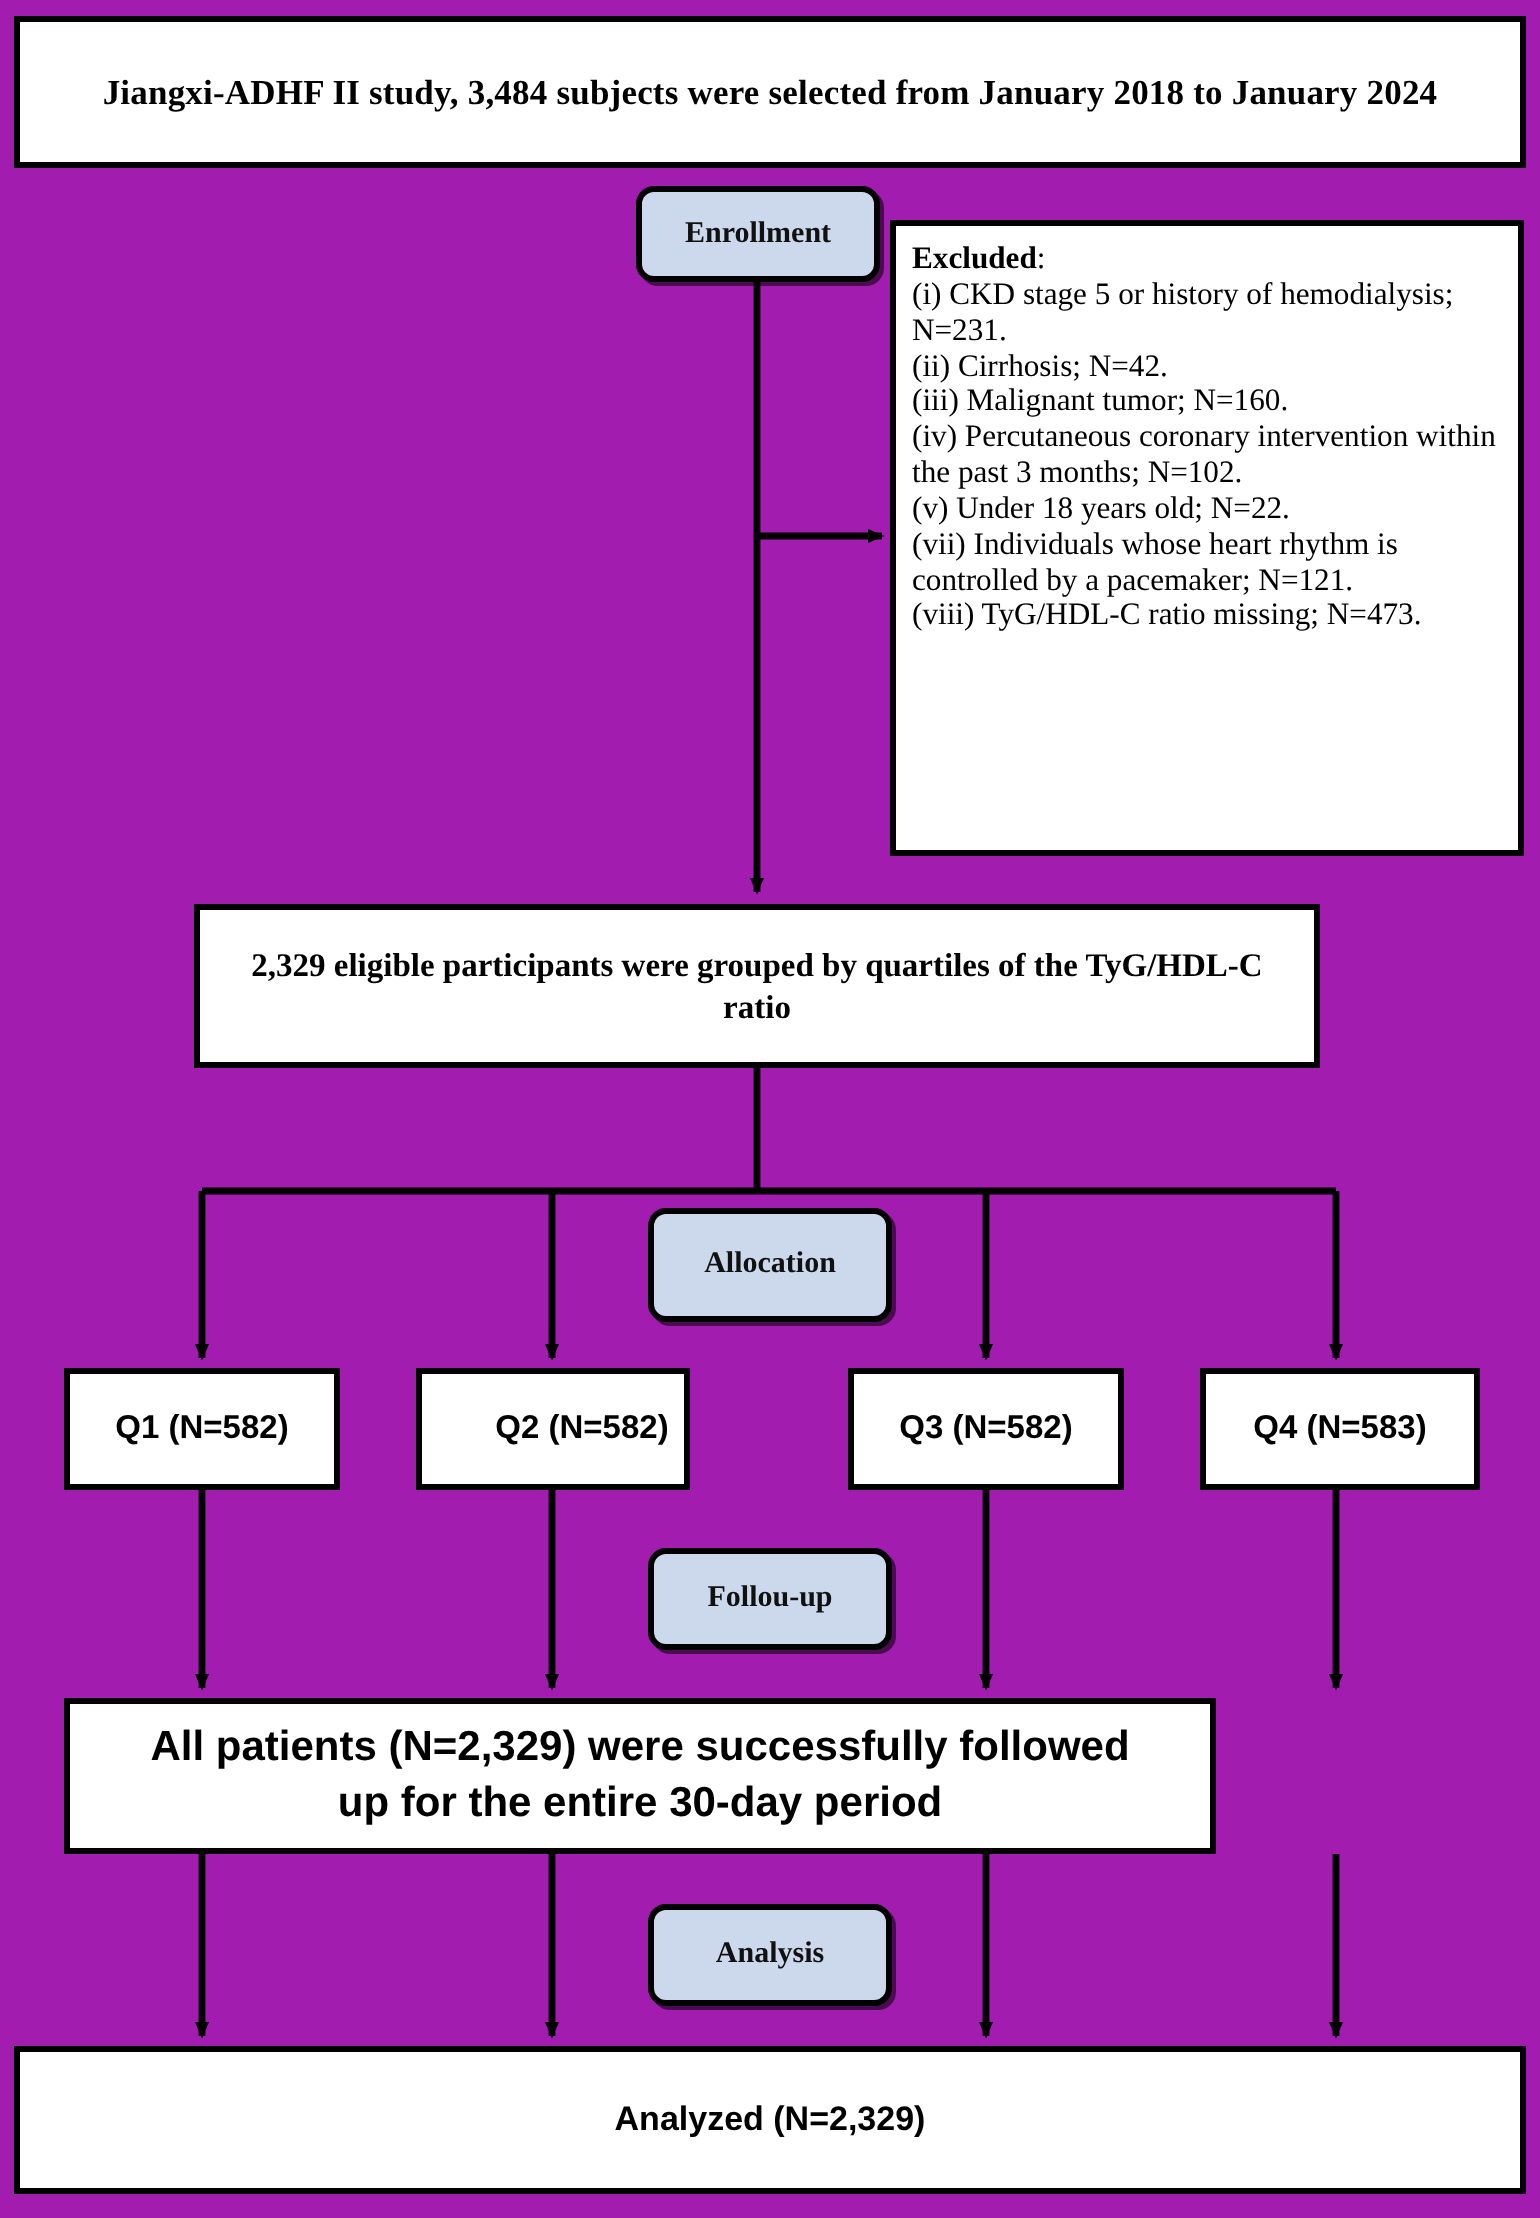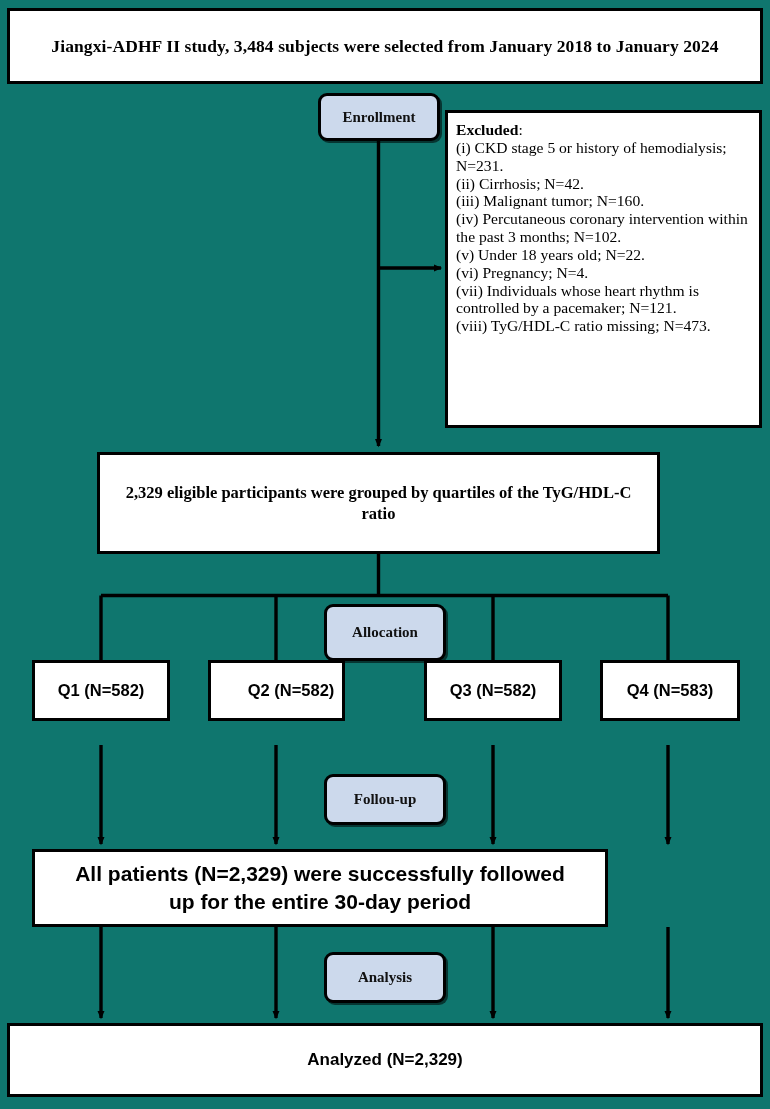--- a/index.html
+++ b/index.html
@@ -4,21 +4,21 @@
 <style>
   html, body {
     margin: 0;
     padding: 0;
     background: #ffffff;
   }
   #page {
     position: relative;
     width: 770px;
     height: 1109px;
-    background: #0f766e;
+    background: #a21caf;
     font-family: "Liberation Serif", serif;
     overflow: hidden;
   }
   svg.flow {
     position: absolute;
     left: 0;
     top: 0;
     width: 770px;
     height: 1109px;
   }
@@ -85,28 +85,28 @@
     font-weight: bold;
   }
   #excluded-box .exc-line {
     white-space: normal;
   }
   
   #eligible-box {
     left: 97px;
     top: 452px;
     width: 563px;
-    height: 102px;
+    height: 82px;
     font-size: 16.5px;
     line-height: 1.3;
     padding: 0 16px;
   }
   
   .q-box {
-    top: 660px;
+    top: 684px;
     height: 61px;
     font-size: 16.5px;
   }
   #q1-box { left: 32px;  width: 138px; }
   #q2-box { left: 208px; width: 137px; padding-left: 29px; }
   #q3-box { left: 424px; width: 138px; }
   #q4-box { left: 600px; width: 140px; }
   
   #followup-box {
     left: 32px;
@@ -177,21 +177,20 @@
 
   <div class="stage" id="stage-followup">Follou-up</div>
 
   <div class="node" id="excluded-box">
     <div><span class="exc-head">Excluded</span><span>:</span></div>
     <div class="exc-line">(i) CKD stage 5 or history of hemodialysis; N=231.</div>
     <div class="exc-line">(ii) Cirrhosis; N=42.</div>
     <div class="exc-line">(iii) Malignant tumor; N=160.</div>
     <div class="exc-line">(iv) Percutaneous coronary intervention within the past 3 months; N=102.</div>
     <div class="exc-line">(v) Under 18 years old; N=22.</div>
-    <div class="exc-line">(vi) Pregnancy; N=4.</div>
     <div class="exc-line">(vii) Individuals whose heart rhythm is controlled by a pacemaker; N=121.</div>
     <div class="exc-line">(viii) TyG/HDL-C ratio missing; N=473.</div>
   </div>
 
   <div class="node serif-bold" id="eligible-box">2,329 eligible participants were grouped by quartiles of the TyG/HDL-C ratio</div>
 
   <div class="node sans-bold q-box" id="q1-box">Q1 (N=582)</div>
   <div class="node sans-bold q-box" id="q2-box">Q2 (N=582)</div>
   <div class="node sans-bold q-box" id="q3-box">Q3 (N=582)</div>
   <div class="node sans-bold q-box" id="q4-box">Q4 (N=583)</div>

